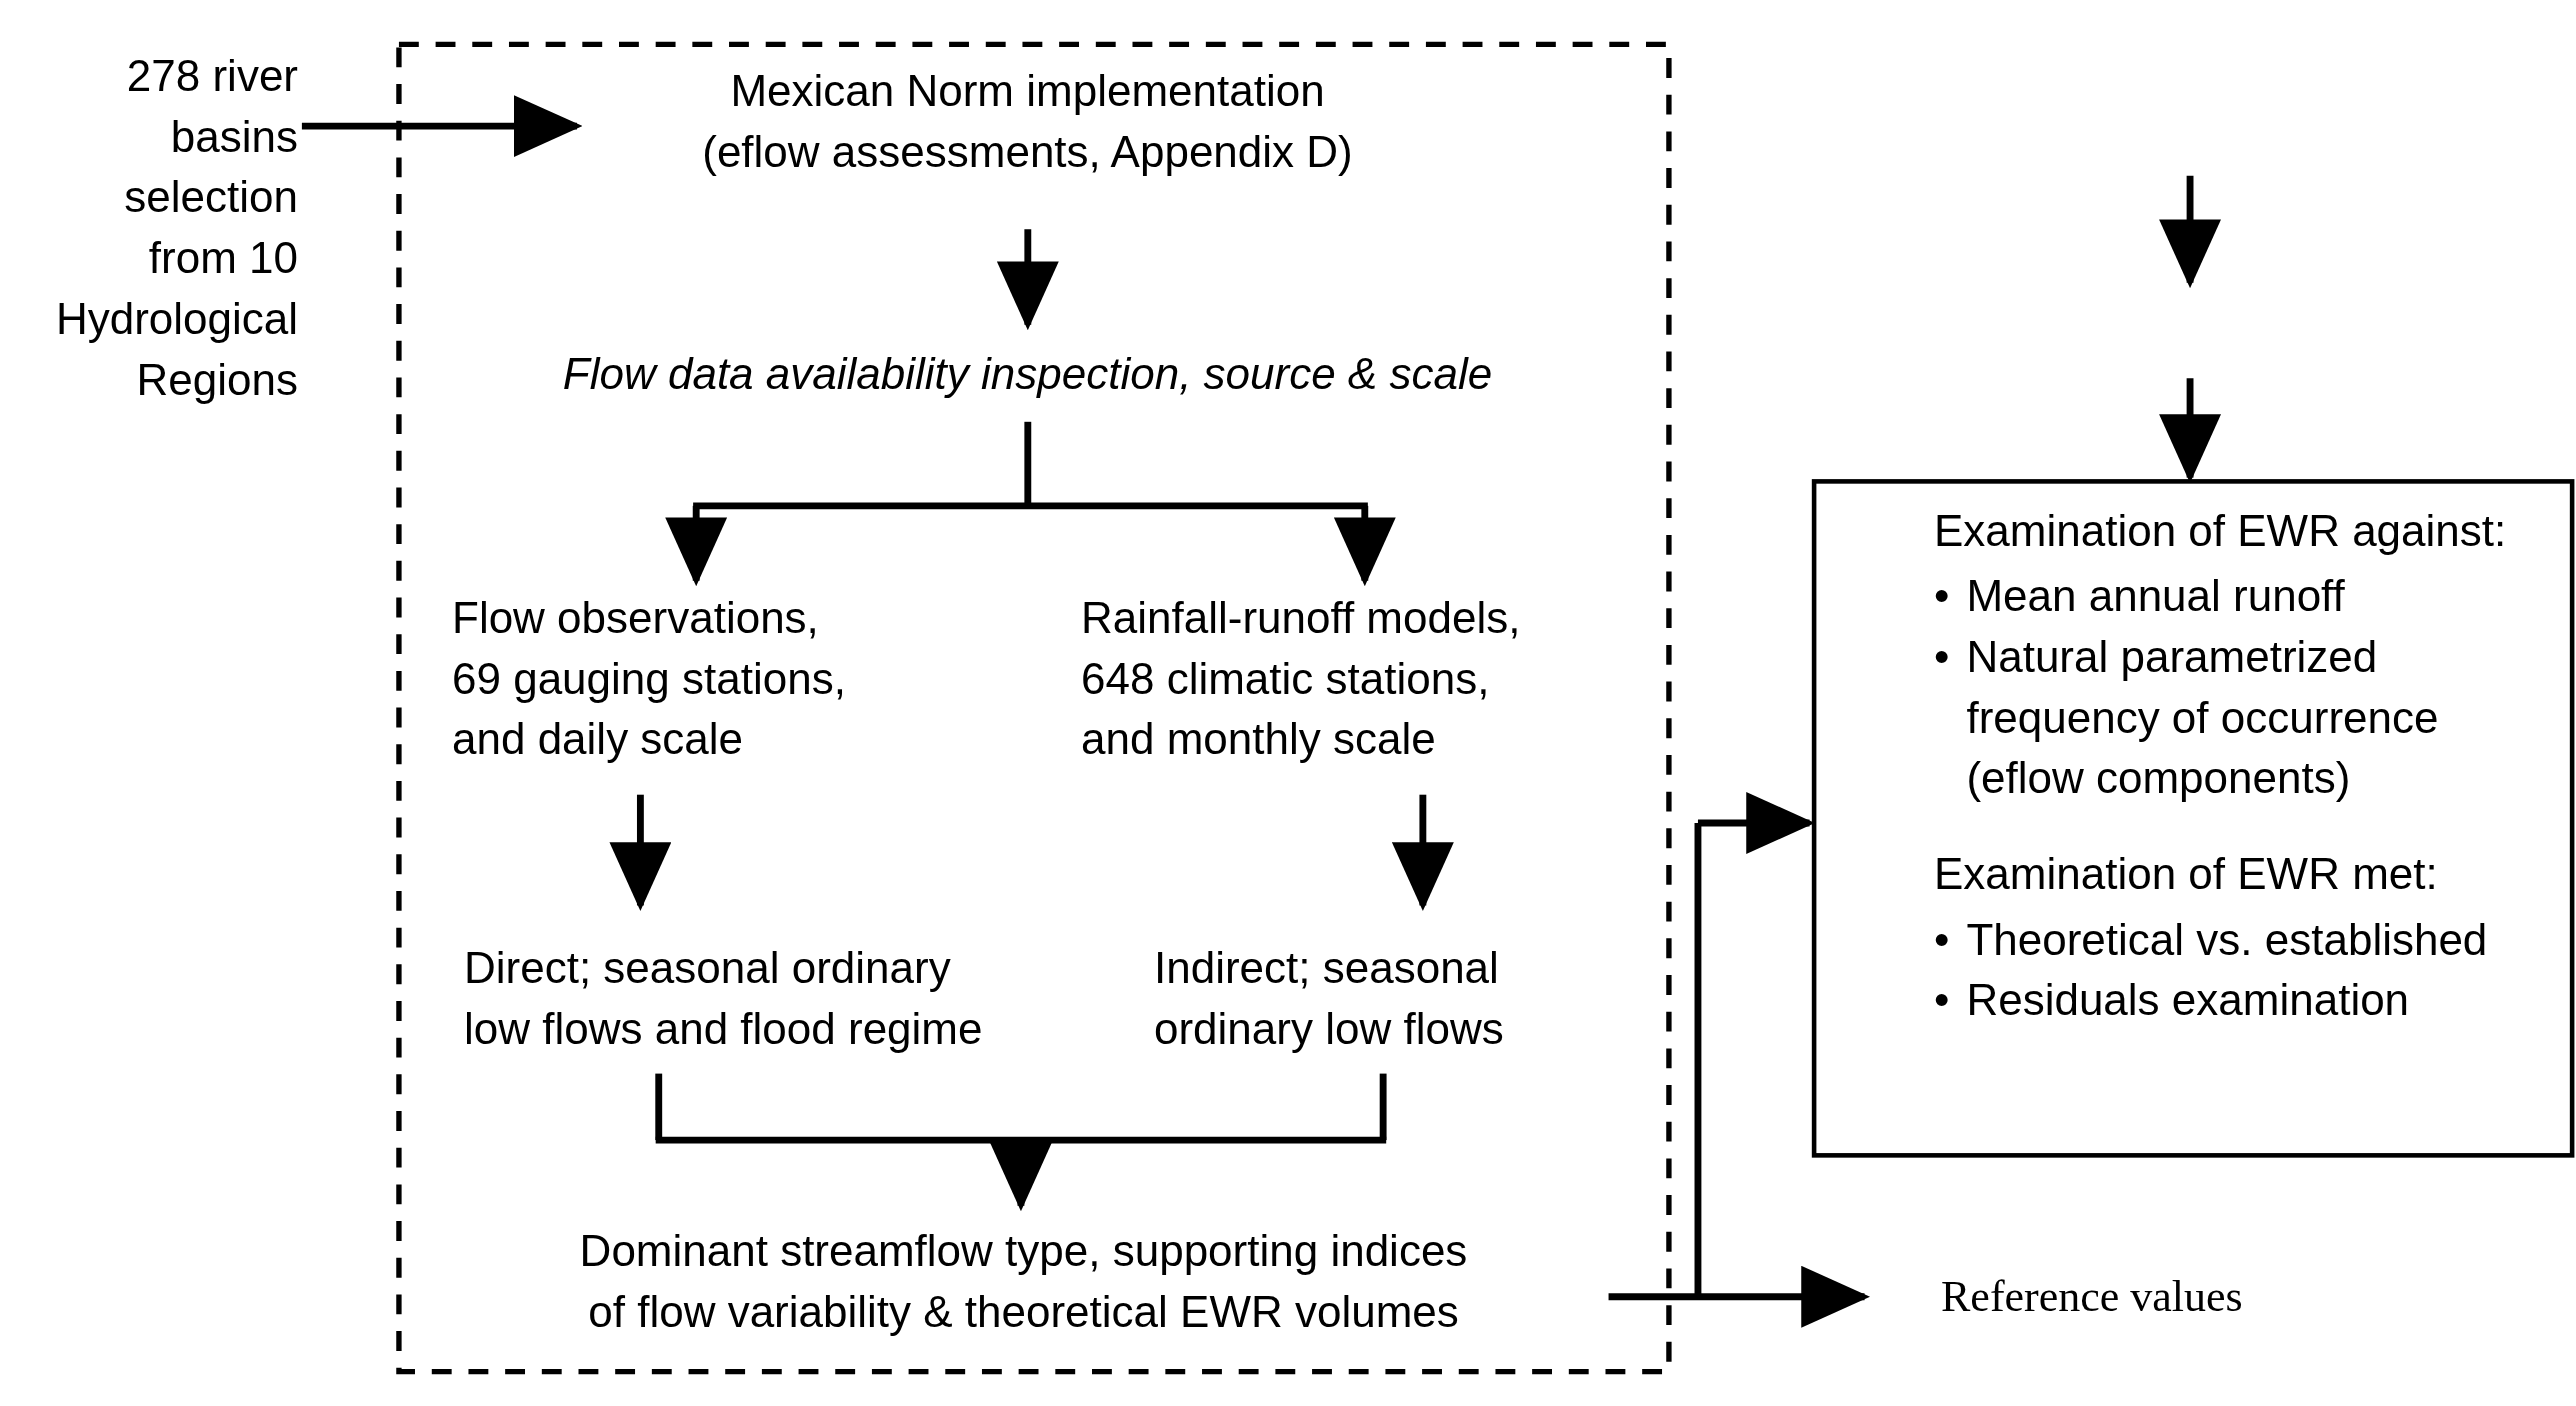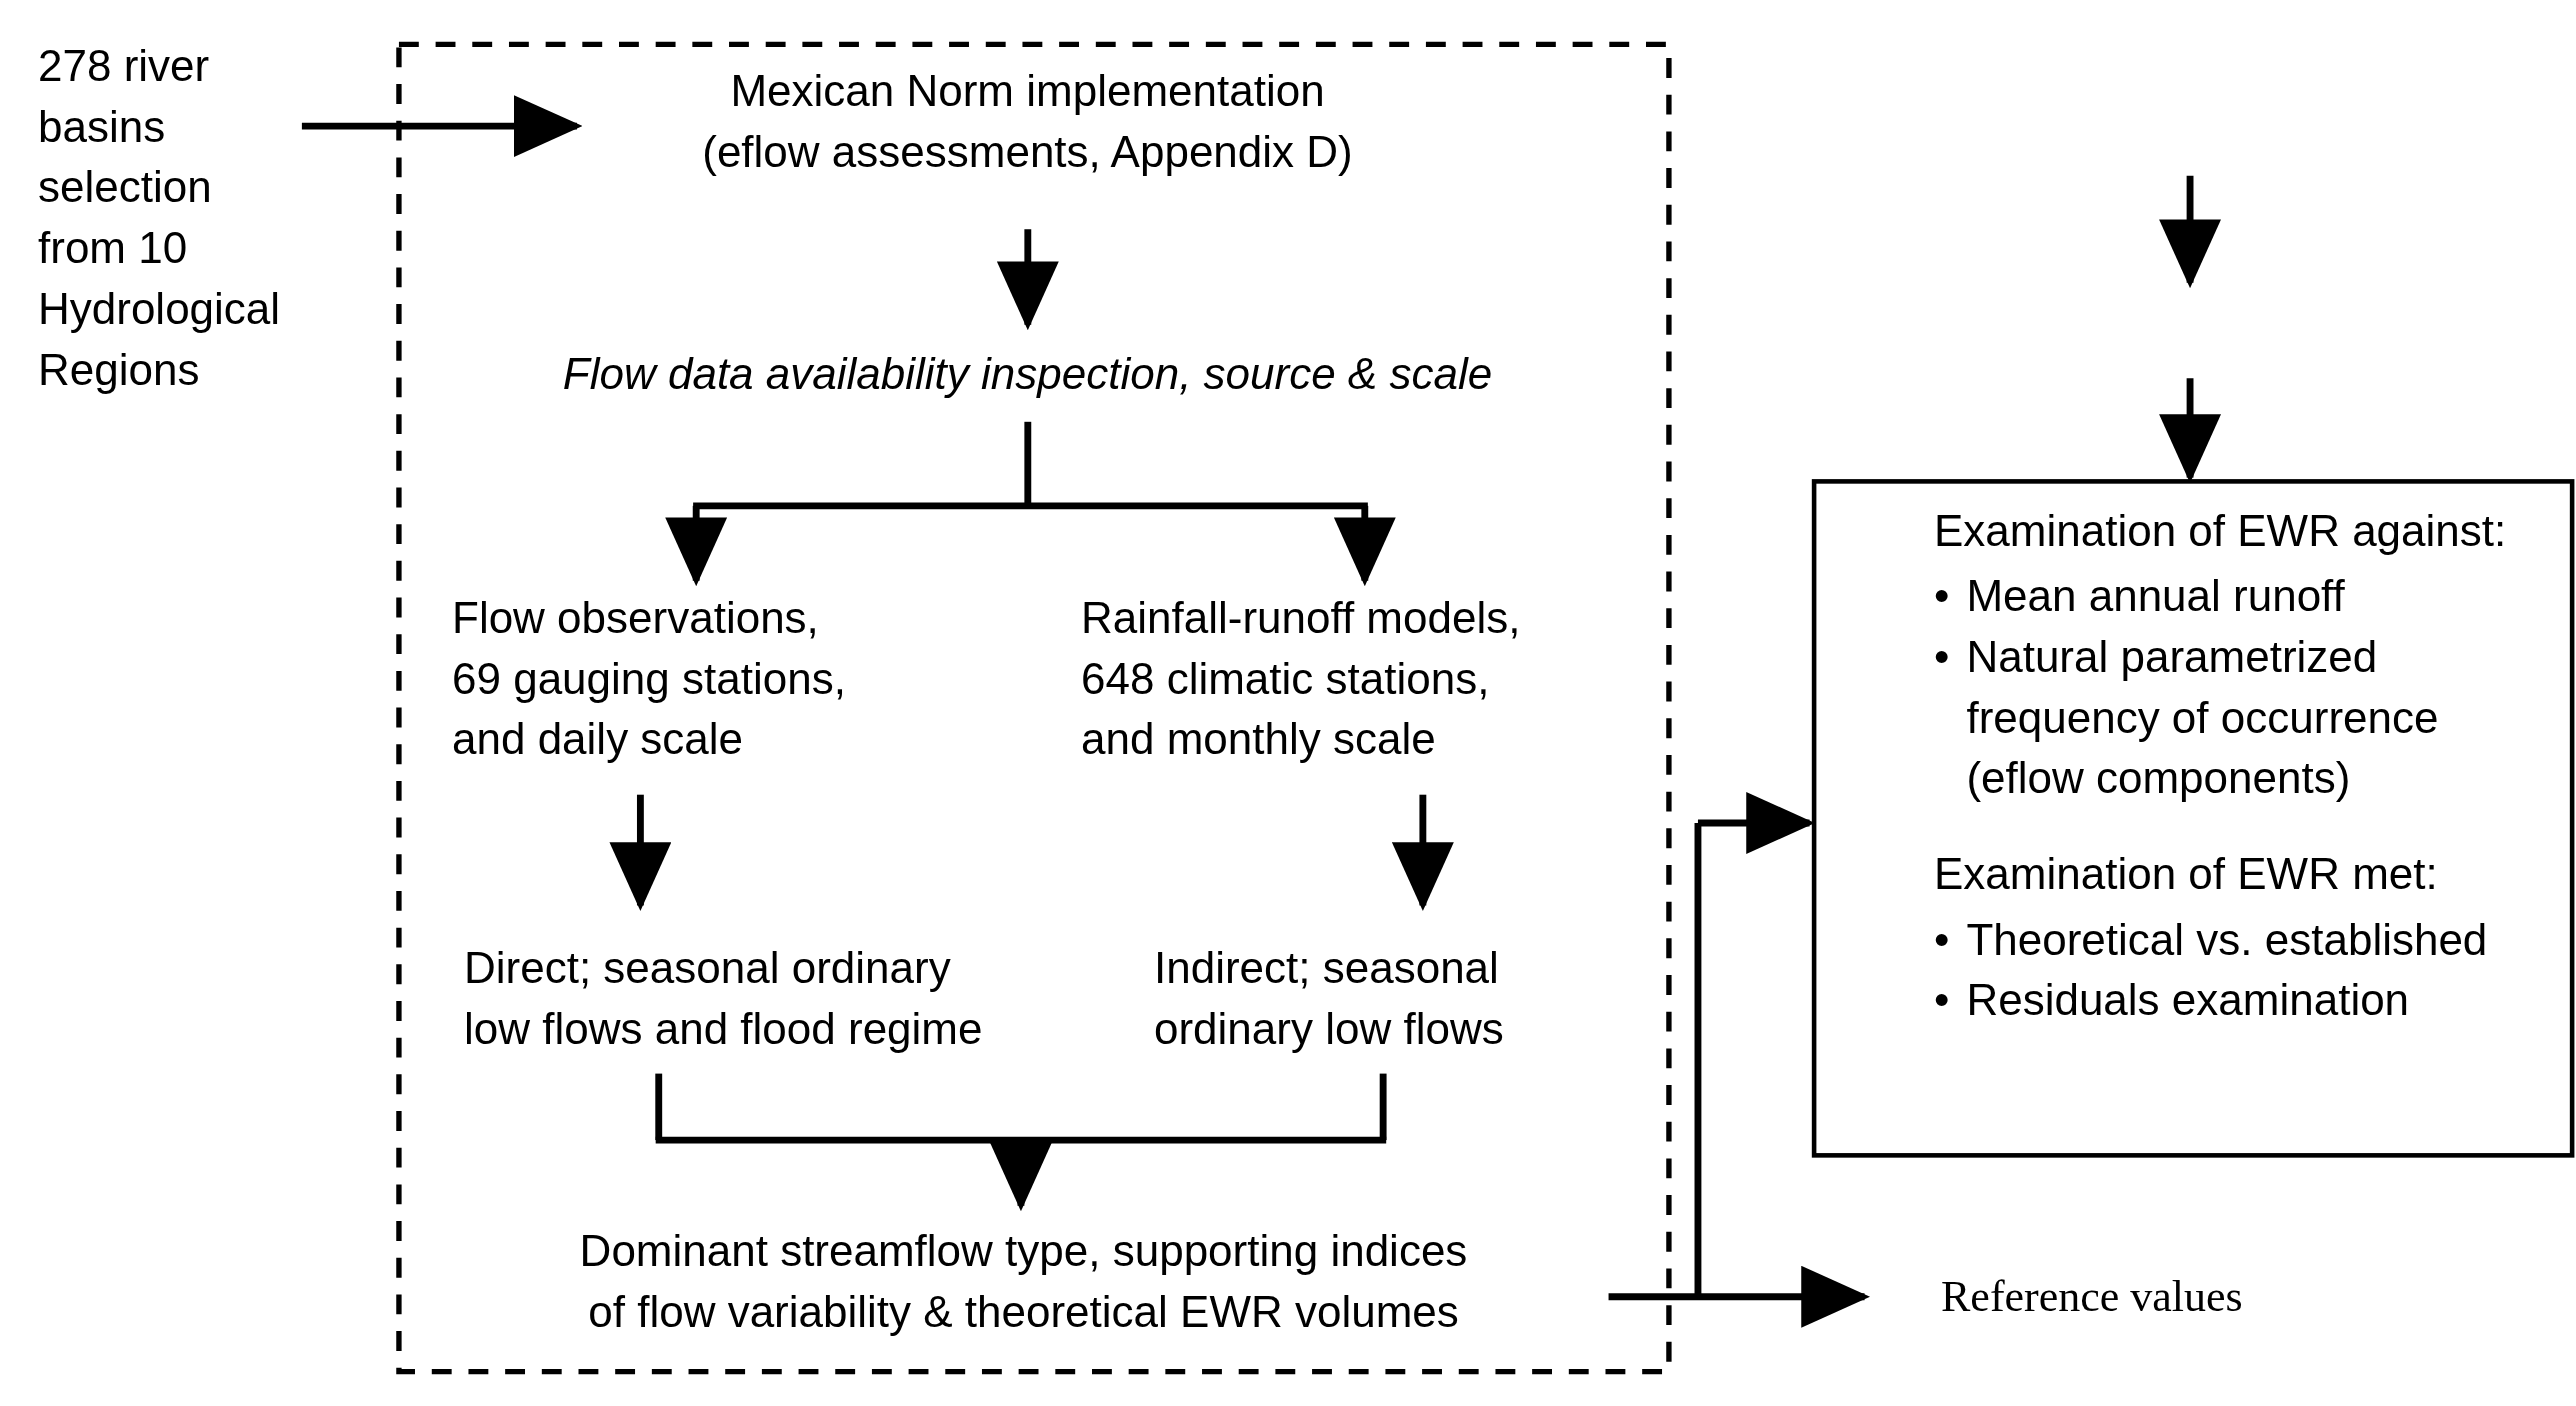--- a/index.html
+++ b/index.html
@@ -96,21 +96,21 @@
     <line x1="2866" y1="495" x2="2866" y2="625" stroke="#000000" stroke-width="9" marker-end="url(#arrowhead)"></line>
 
     <rect x="2374" y="630" width="992" height="882" fill="none" stroke="#000000" stroke-width="6"></rect>
 
     <line x1="2105" y1="1697" x2="2440" y2="1697" stroke="#000000" stroke-width="9" marker-end="url(#arrowhead)"></line>
 
     <line x1="2222" y1="1697" x2="2222" y2="1077" stroke="#000000" stroke-width="9"></line>
     <line x1="2222" y1="1077" x2="2368" y2="1077" stroke="#000000" stroke-width="9" marker-end="url(#arrowhead)"></line>
   </svg>
 
-  <div class="node-text lft" style="left:38px; top:36px; width:260px;">278 river
+  <div class="node-text lft" style="left:38px; top:46px; width:260px;text-align:right;">278 river
 basins
 selection
 from 10
 Hydrological
 Regions</div>
 
   <div class="node-text ctr italic" style="left:458px; top:344px; width:1139px;">Flow data availability inspection, source &amp; scale</div>
 
   <div class="node-text ctr" style="left:573px; top:61px; width:909px;">Mexican Norm implementation
 (eflow assessments, Appendix D)</div>

